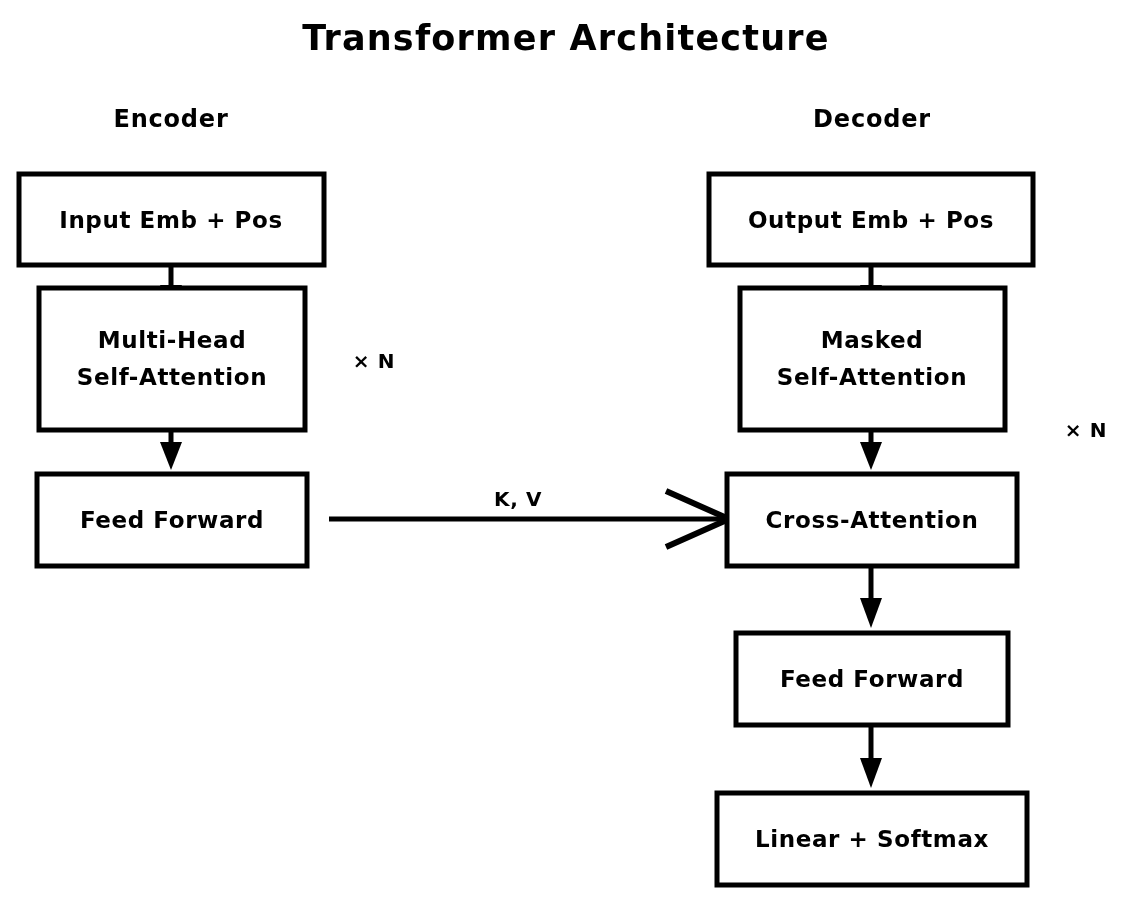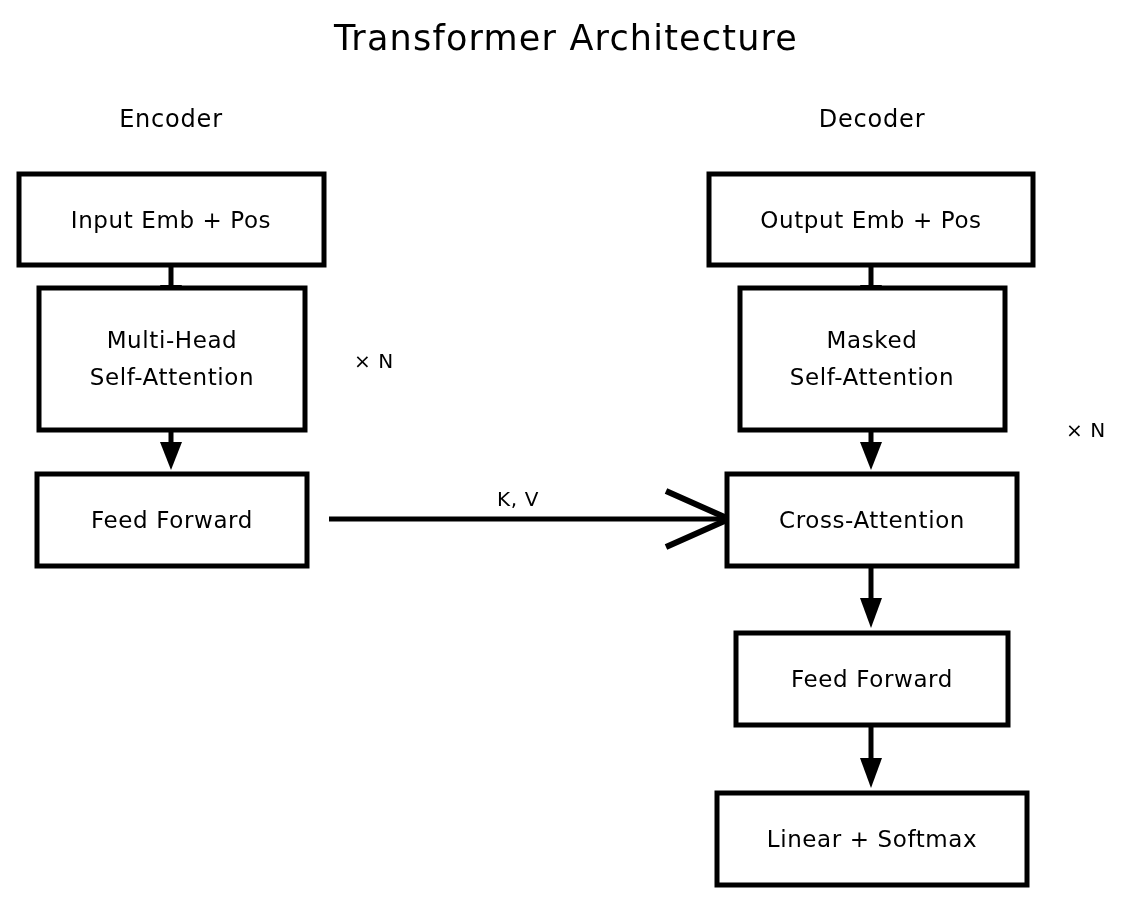--- a/index.html
+++ b/index.html
@@ -10,20 +10,21 @@
   }
   body {
     font-family: "DejaVu Sans", sans-serif;
   }
   #canvas {
     position: relative;
     width: 1133px;
     height: 906px;
     background: #ffffff;
     overflow: hidden;
+    font-weight: bold;
   }
   #diagram-svg {
     position: absolute;
     left: 0;
     top: 0;
     width: 1133px;
     height: 906px;
   }
   .hand-text {
     font-family: "DejaVu Sans", sans-serif;

